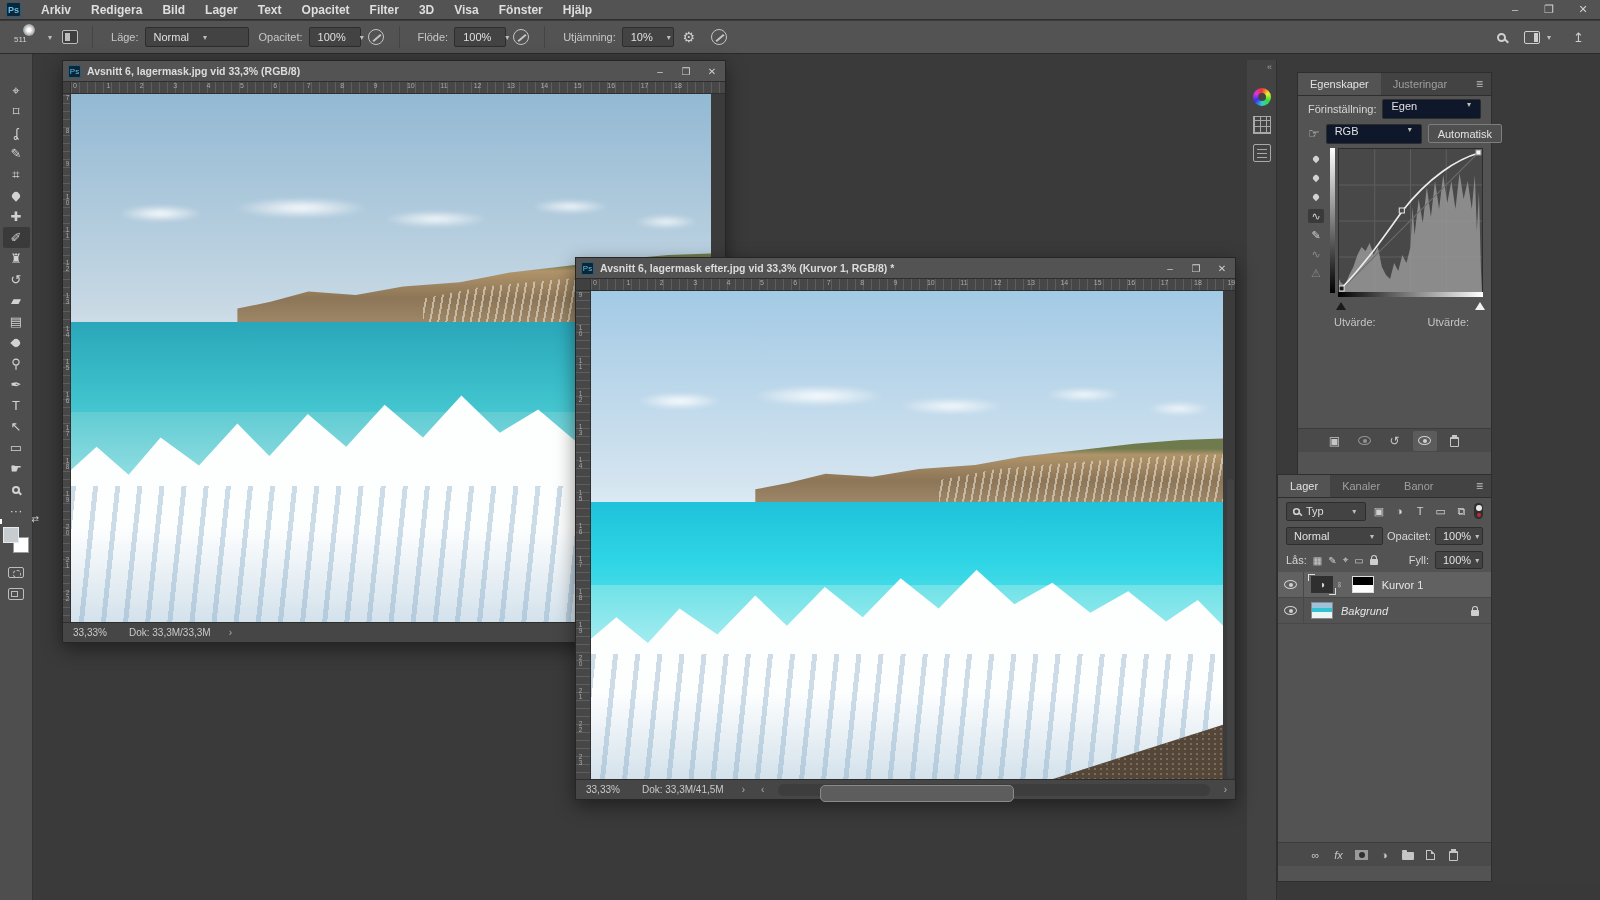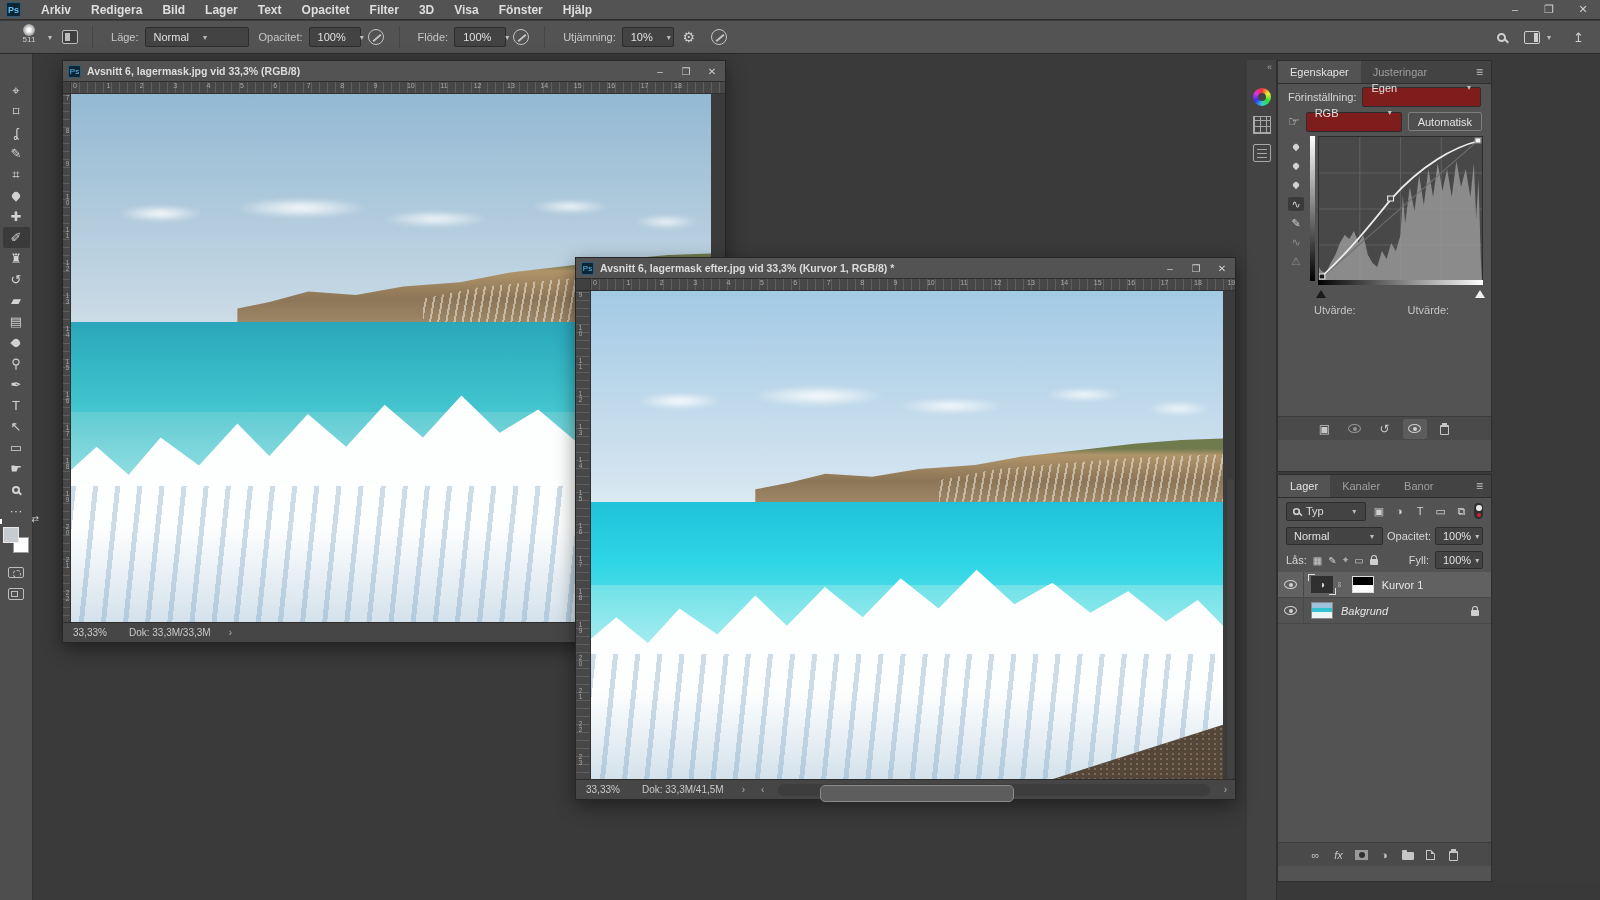--- a/index.html
+++ b/index.html
@@ -14,21 +14,21 @@
     border-radius:2px; color:#5fc0f2; font-size:9px; font-weight:bold; display:flex; align-items:center; justify-content:center; }
   .menus { display:flex; gap:0; }
   .menus span { padding:0 10px; color:#dedede; cursor:default;font-weight:bold; }
   .win-controls { margin-left:auto; display:flex; }
   .win-controls span { width:34px; text-align:center; font-size:11px; color:#cfcfcf; }
 
   
   .optionsbar { position:absolute; left:0; top:21px; width:1600px; height:33px; background:#535353;
     border-bottom:1px solid #2a2a2a; display:flex; align-items:center; font-size:11px; }
   .ob-sep { width:1px; height:22px; background:#454545; margin:0 8px; }
-  .brush-preview { position:relative; width:30px; height:28px; margin-left:14px; text-align:center; }
+  .brush-preview { position:relative; width:30px; height:28px; margin-left:14px; text-align:left; }
   .brush-dot { width:12px; height:12px; margin:1px auto 0; border-radius:50%;
     background:radial-gradient(circle,#fdfdfd 20%, #9a9a9a 70%, transparent 75%); }
   .brush-size { font-size:8px; color:#cfcfcf; line-height:8px; }
   .chev { font-size:8px; color:#bdbdbd; margin:0 4px; }
   .tgl-brushpanel { width:16px; height:14px; border:1px solid #bdbdbd; border-radius:2px; position:relative; margin:0 6px; background:#3f3f3f; }
   .tgl-brushpanel::after { content:""; position:absolute; left:2px; top:2px; bottom:2px; width:5px; background:#bdbdbd; }
   .ob-label { color:#c8c8c8; margin:0 6px 0 10px; }
   .ob-select { background:#434343; border:1px solid #2d2d2d; border-radius:2px; height:20px;
     display:flex; align-items:center; padding:0 4px 0 8px; color:#e0e0e0; }
   .ob-select .val { margin-right:10px; }
@@ -137,38 +137,38 @@
   .ic-swatchgrid { background:
       repeating-linear-gradient(0deg,#a8a8a8 0 1px, transparent 1px 6px),
       repeating-linear-gradient(90deg,#a8a8a8 0 1px, transparent 1px 6px);
       border:1px solid #a8a8a8; }
   .ic-learn { border:1px solid #a8a8a8; border-radius:2px; }
   .ic-learn::after { content:""; position:absolute; left:3px; top:4px; right:3px; height:1px; background:#a8a8a8;
       box-shadow:0 4px 0 #a8a8a8, 0 8px 0 #a8a8a8; }
 
   .panels-col { position:absolute; left:30px; top:6px; width:215px; bottom:0; }
   .panel { position:absolute; left:0; right:0; background:#535353; border:1px solid #2e2e2e; }
-  .props-panel { top:0; height:412px; }
+  .props-panel { top:12px; height:412px;margin-left:20px; }
   .layers-panel { top:414px; height:408px; }
   .ptabs { height:23px; background:#434343; display:flex; font-size:11px; border-bottom:1px solid #2e2e2e; }
   .ptab { padding:0 12px; display:flex; align-items:center; color:#9f9f9f; }
   .ptab.active { background:#535353; color:#e2e2e2; }
   .pmenu { margin-left:auto; padding:0 8px; color:#c0c0c0; display:flex; align-items:center; font-size:12px; }
 
   .phead { height:28px; display:flex; align-items:center; padding:0 10px; gap:7px; }
   .adjbadge { width:17px; height:14px; background:#e4e4e4; border:1px solid #8a8a8a; position:relative; }
   .adjbadge::after { content:""; position:absolute; left:1px; bottom:1px; width:12px; height:10px;
     border-left:1px solid #333; border-bottom:1px solid #333; transform:skewY(-30deg); }
   .maskbadge { width:17px; height:14px; background:#2f2f2f; border:1px solid #8a8a8a; position:relative; }
   .maskbadge::after { content:""; position:absolute; left:4.5px; top:3px; width:7px; height:7px; border-radius:50%; background:#dcdcdc; }
   .ptitle { font-size:12px; color:#e0e0e0; }
 
   .prow { display:flex; align-items:center; padding:0 10px; height:25px; font-size:11px; gap:6px; }
-  .psel { background:#7f1d1d; border:1px solid #2d2d2d; border-radius:2px; height:19px; display:flex;
-    align-items:center; padding:0 5px 18px 8px; color:#e0e0e0; flex:1; }
+  .psel { background:#0f172a; border:1px solid #2d2d2d; border-radius:2px; height:19px; display:flex;
+    padding:0 5px 18px 8px; color:#e0e0e0; flex:1; }
   .psel .val { margin-right:auto; }
   .autobtn { border:1px solid #7e7e7e; border-radius:2px; height:19px; padding:0 9px; display:flex; align-items:center;
     background:#4f4f4f; color:#e2e2e2; }
   .taj { font-size:13px; color:#cfcfcf; width:16px; }
 
   .curves { display:flex; padding:2px 8px 0 8px; height:168px; }
   .cicons { width:20px; display:flex; flex-direction:column; align-items:center; gap:5px; padding-top:4px; }
   .cicons .ci { width:16px; height:14px; display:flex; align-items:center; justify-content:center; color:#cfcfcf; font-size:11px; }
   .ci.active { background:#3a3a3a; border-radius:2px; }
   .ci .i-drop { width:6px; height:6px; }

